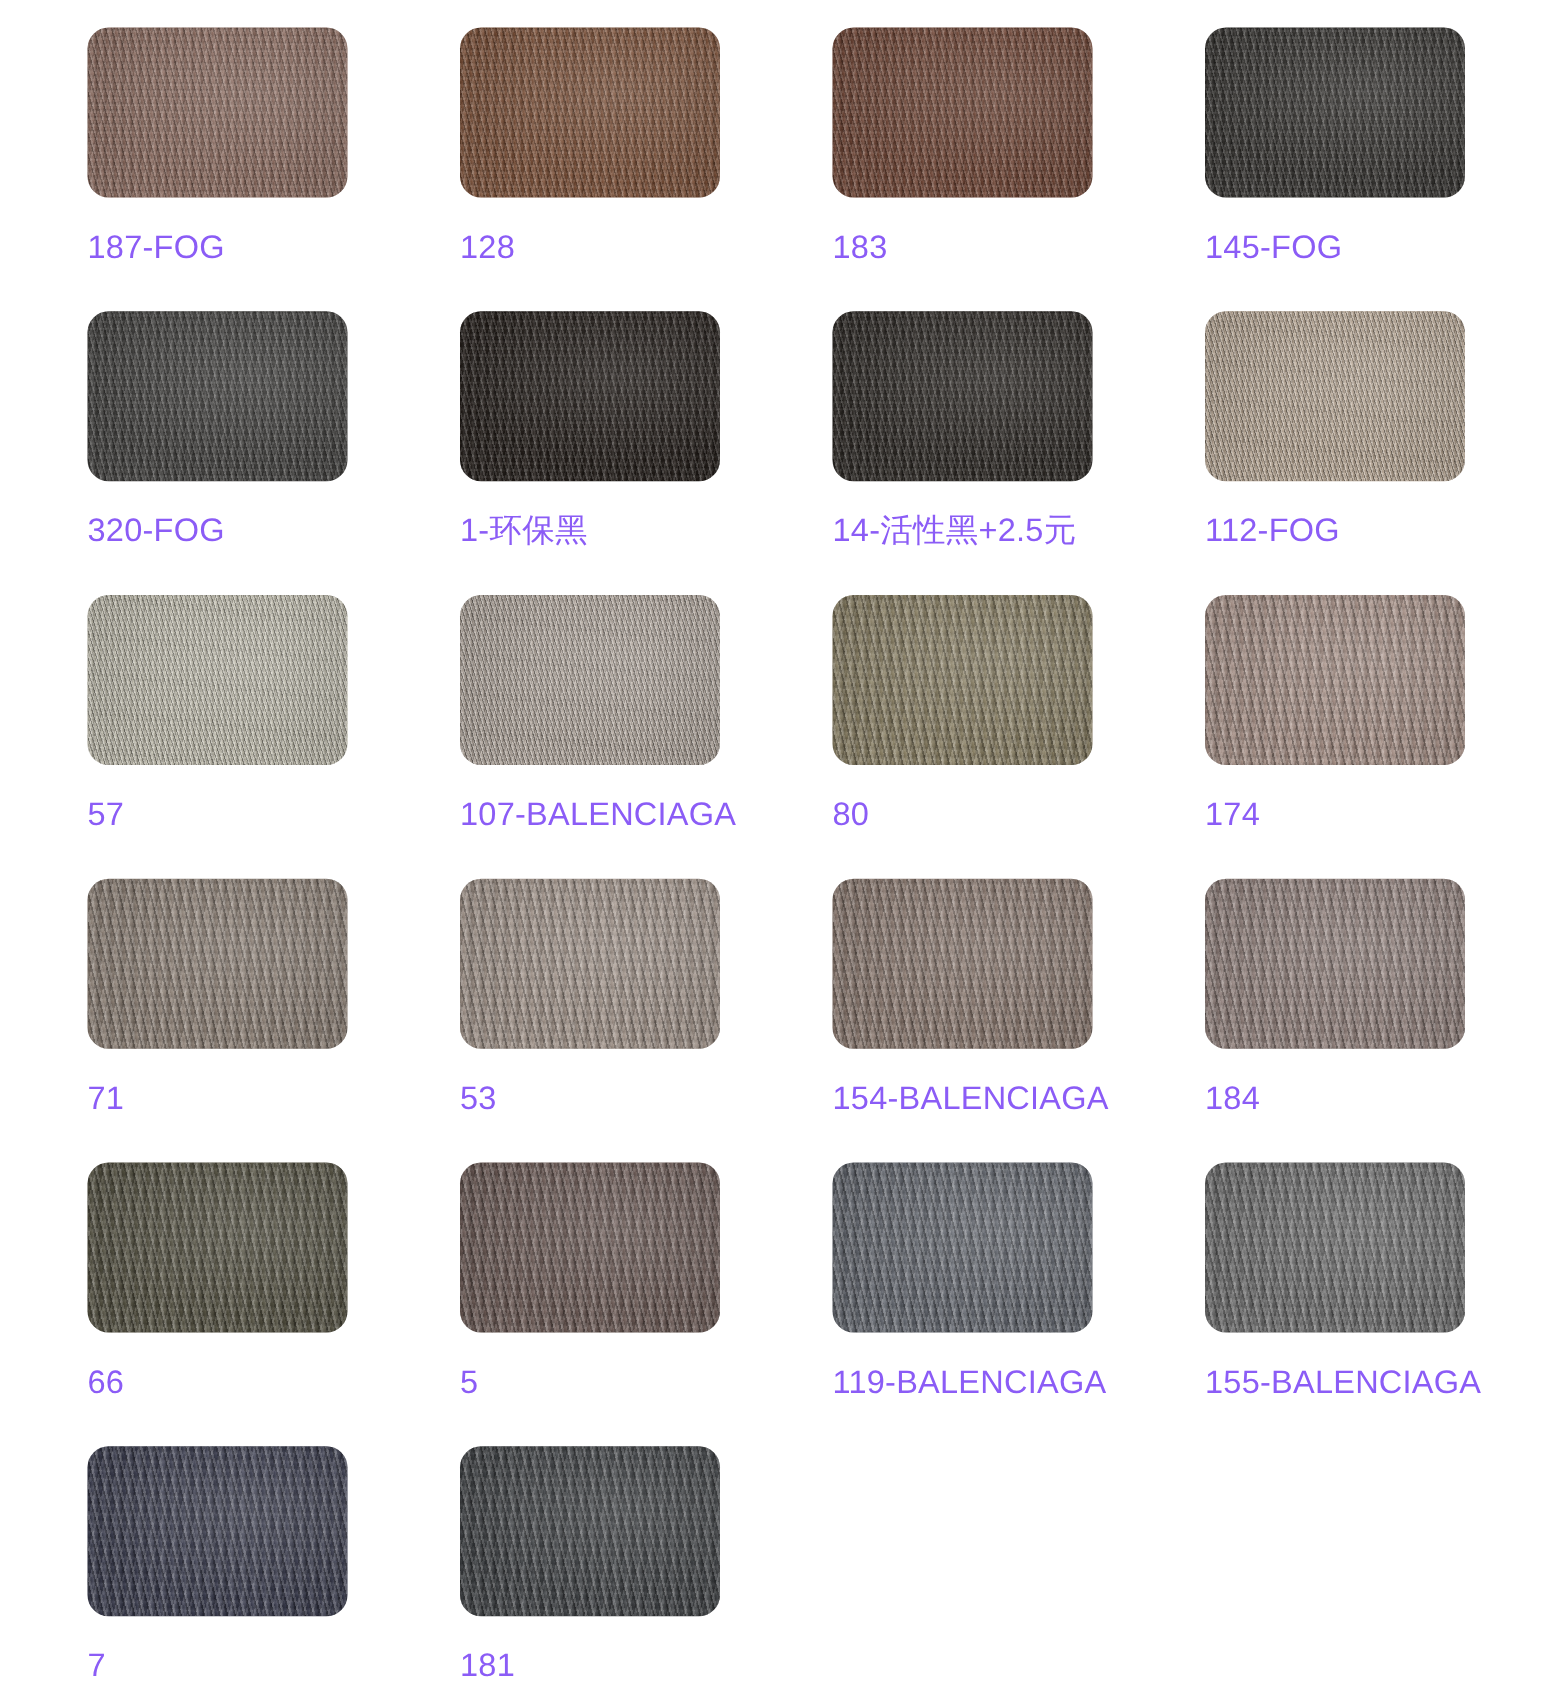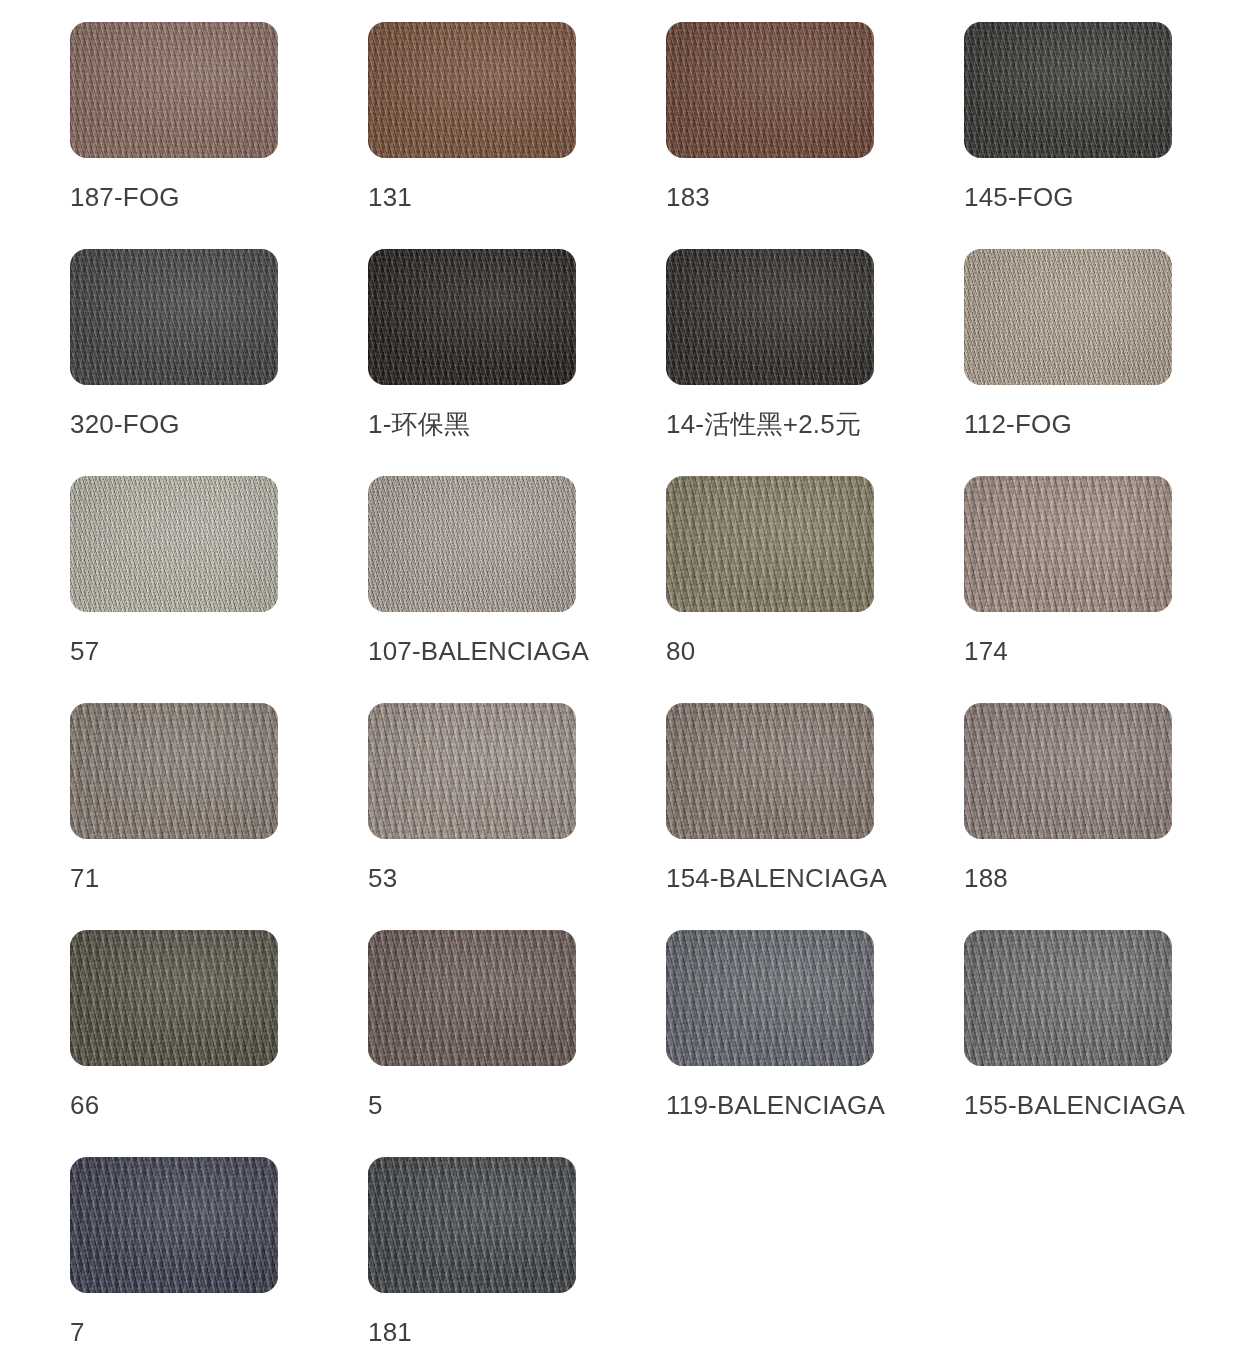--- a/index.html
+++ b/index.html
@@ -214,21 +214,21 @@
     border-bottom-right-radius: 17px;
     background: #2f5fc4;
     opacity: 0.85;
   }
 
   .swatch-label {
     margin-top: 26px;
     font-size: 26px;
     line-height: 1;
     font-weight: 500;
-    color: #404040;
+    color: #8b5cf6;
     letter-spacing: 0.2px;
     white-space: nowrap;
     text-align: center;
   }
 </style>
 </head>
 <body style="background: rgb(255, 255, 255);">
 
 <div id="swatch-grid">
     <div class="swatch-cell">
@@ -236,21 +236,21 @@
         <div class="knit"></div>
         <div class="shade"></div>
       </div>
       <div class="swatch-label">187-FOG</div>
     </div>
     <div class="swatch-cell">
       <div class="swatch-chip" style="background-color: rgb(123, 80, 56);">
         <div class="knit"></div>
         <div class="shade"></div>
       </div>
-      <div class="swatch-label">131</div>
+      <div class="swatch-label">128</div>
     </div>
     <div class="swatch-cell">
       <div class="swatch-chip" style="background-color: rgb(110, 68, 52);">
         <div class="knit"></div>
         <div class="shade"></div>
       </div>
       <div class="swatch-label">183</div>
     </div>
     <div class="swatch-cell">
       <div class="swatch-chip" style="background-color: rgb(52, 50, 47);">
@@ -334,21 +334,21 @@
         <div class="knit"></div>
         <div class="shade"></div>
       </div>
       <div class="swatch-label">154-BALENCIAGA</div>
     </div>
     <div class="swatch-cell">
       <div class="swatch-chip coarse" style="background-color: rgb(147, 130, 125);">
         <div class="knit"></div>
         <div class="shade"></div>
       </div>
-      <div class="swatch-label">188</div>
+      <div class="swatch-label">184</div>
     </div>
     <div class="swatch-cell">
       <div class="swatch-chip coarse" style="background-color: rgb(84, 81, 65);">
         <div class="knit"></div>
         <div class="shade"></div>
       </div>
       <div class="swatch-label">66</div>
     </div>
     <div class="swatch-cell">
       <div class="swatch-chip coarse" style="background-color: rgb(108, 90, 85);">

